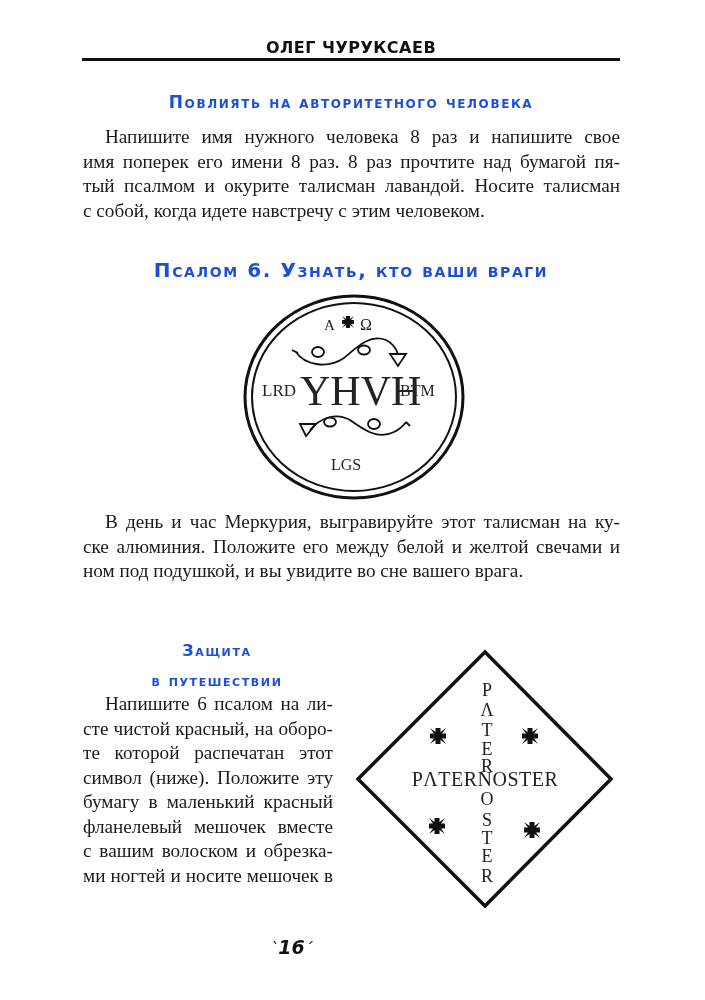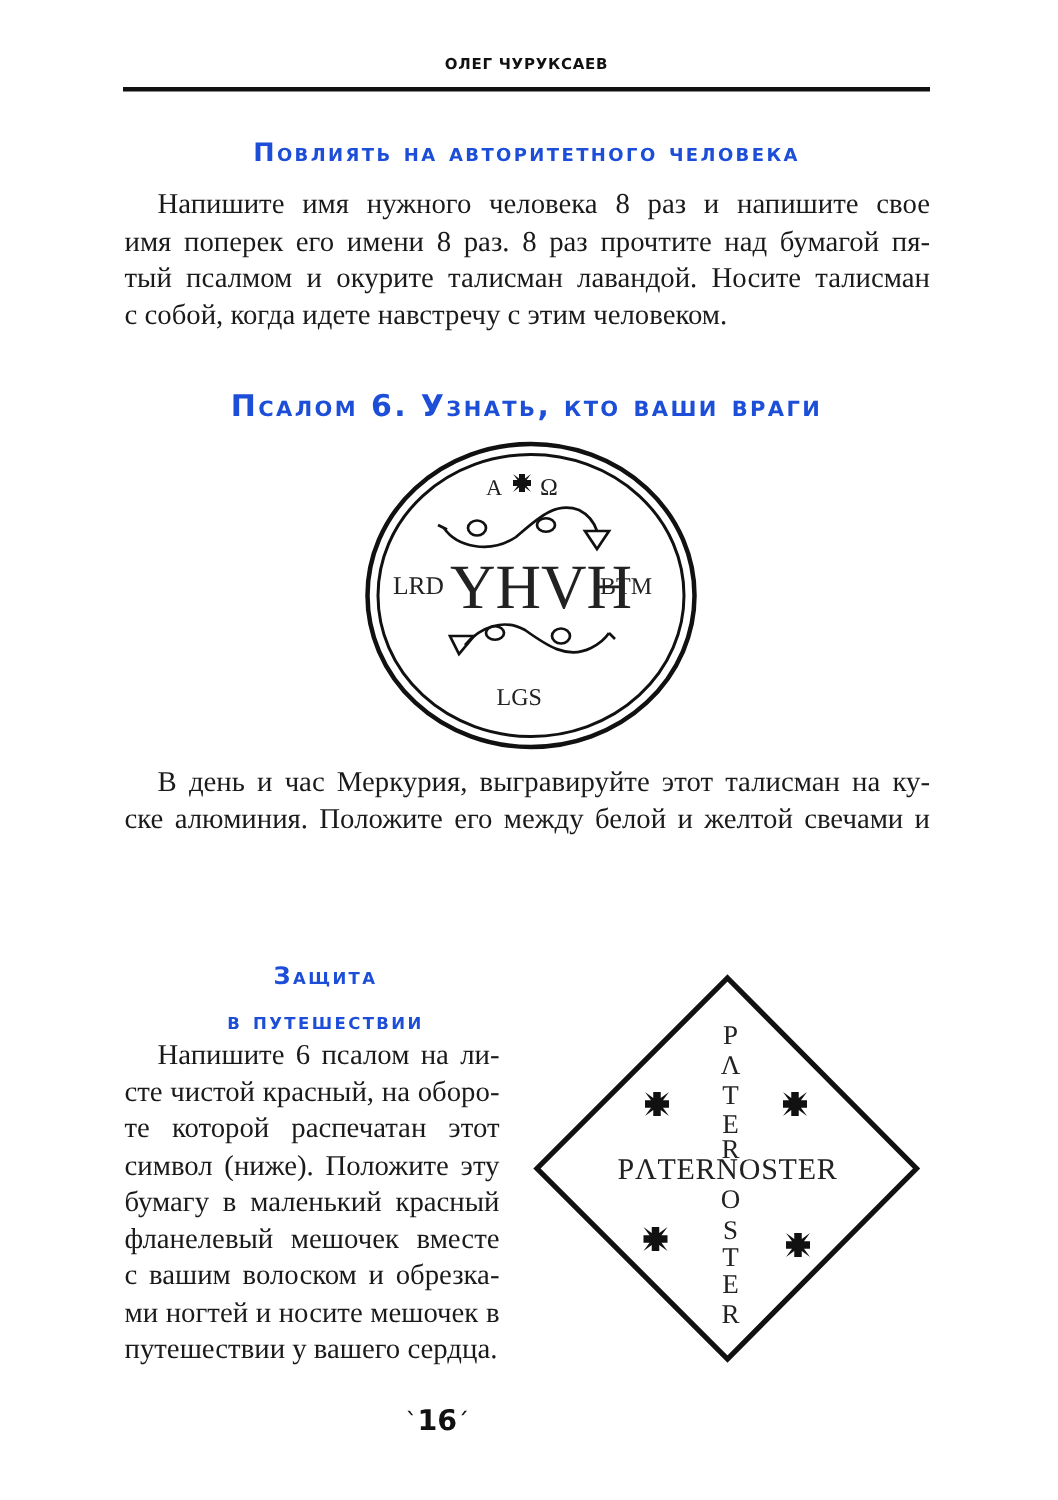--- a/index.html
+++ b/index.html
@@ -1,38 +1,38 @@
 <!DOCTYPE html>
 <html><head>
 <meta charset="utf-8">
 <style>
   html, body { margin: 0; padding: 0; background: #ffffff; }
   body { width: 705px; height: 1000px; position: relative; overflow: hidden;
          font-family: "Liberation Serif", "DejaVu Serif", serif; color: #1a1a1a; }
   .running-head { position: absolute; top: 38px; left: 82px; width: 538px; text-align: center;
-         font-family: "DejaVu Sans", sans-serif; font-weight: bold; font-size: 10px;
+         font-family: "DejaVu Sans", sans-serif; font-weight: bold; font-size: 16px;
          letter-spacing: 0.5px; color: #111; }
   .head-rule { position: absolute; top: 58px; left: 82px; width: 538px; height: 2.5px; background: #111; }
   .heading { position: absolute; font-family: "DejaVu Sans", sans-serif; font-weight: bold;
          color: #1d4ed8; letter-spacing: 1.6px; text-align: center; font-variant: small-caps; }
   .h1 { top: 92px; left: 82px; width: 538px; font-size: 17px; }
   .h2 { top: 258px; left: 82px; width: 538px; font-size: 20px; }
   .h3 { top: 636px; left: 82px; width: 270px; font-size: 16px; line-height: 30px; }
   .para { position: absolute; font-size: 19.2px; line-height: 24.5px; text-align: justify; }
   .para .line { display: block; white-space: nowrap; text-align-last: justify; }
   .para .line.last { text-align-last: left; }
   .p1 { top: 125px; left: 83px; width: 537px; }
   .p2 { top: 510px; left: 83px; width: 537px; }
   .p3 { top: 692px; left: 83px; width: 250px; }
   .indent { padding-left: 22px; }
   .figure { position: absolute; }
   .fig1 { left: 240px; top: 292px; width: 230px; height: 212px; }
   .fig2 { left: 354px; top: 648px; width: 262px; height: 262px; }
   .page-number { position: absolute; top: 936px; left: 0; width: 583px; text-align: center;
-         font-family: "DejaVu Sans", sans-serif; font-weight: bold; font-size: 19px; color: #111; }
+         font-family: "DejaVu Sans", sans-serif; font-weight: bold; font-size: 19px; color: #111; font-style: italic; }
   .page-number .tick { font-weight: normal; font-size: 16px; }
   svg text { font-family: "Liberation Serif", "DejaVu Serif", serif; fill: #222; }
 </style>
 </head>
 <body>
 
 <div class="running-head">ОЛЕГ ЧУРУКСАЕВ</div>
 <div class="head-rule"></div>
 
 <div class="heading h1">Повлиять на авторитетного человека</div>
@@ -69,36 +69,36 @@
       <polygon points="60,132 76,132 66,144"></polygon>
       <ellipse cx="90" cy="130" rx="6" ry="4.5"></ellipse>
       <ellipse cx="134" cy="132" rx="6" ry="5"></ellipse>
     </g>
     <text x="91" y="178" font-size="16">LGS</text>
   </svg>
 </div>
 <div class="para p2">
   <span class="line indent">В день и час Меркурия, выгравируйте этот талисман на ку-</span>
   <span class="line">ске алюминия. Положите его между белой и желтой свечами и</span>
+  <span class="line last">ном под подушкой, и вы увидите во сне вашего врага.</span>
 </div>
 
 <div class="heading h3">
   <div>Защита</div>
   <div>в путешествии</div>
 </div>
 <div class="para p3">
   <span class="line indent">Напишите 6 псалом на ли-</span>
   <span class="line">сте чистой красный, на оборо-</span>
   <span class="line">те которой распечатан этот</span>
   <span class="line">символ (ниже). Положите эту</span>
   <span class="line">бумагу в маленький красный</span>
   <span class="line">фланелевый мешочек вместе</span>
   <span class="line">с вашим волоском и обрезка-</span>
   <span class="line">ми ногтей и носите мешочек в</span>
-  <span class="line last">путешествии у вашего сердца.</span>
 </div>
 
 <div class="figure fig2">
   <svg width="262" height="262" viewBox="0 0 262 262">
     <polygon points="131,4 257,131 131,258 4,131" fill="none" stroke="#111" stroke-width="3.5"></polygon>
     <text x="131" y="138" font-size="20" text-anchor="middle" letter-spacing="0.5">PΛTERNOSTER</text>
     <g font-size="18" text-anchor="middle">
       <text x="133" y="48">P</text>
       <text x="133" y="68">Λ</text>
       <text x="133" y="88">T</text>

